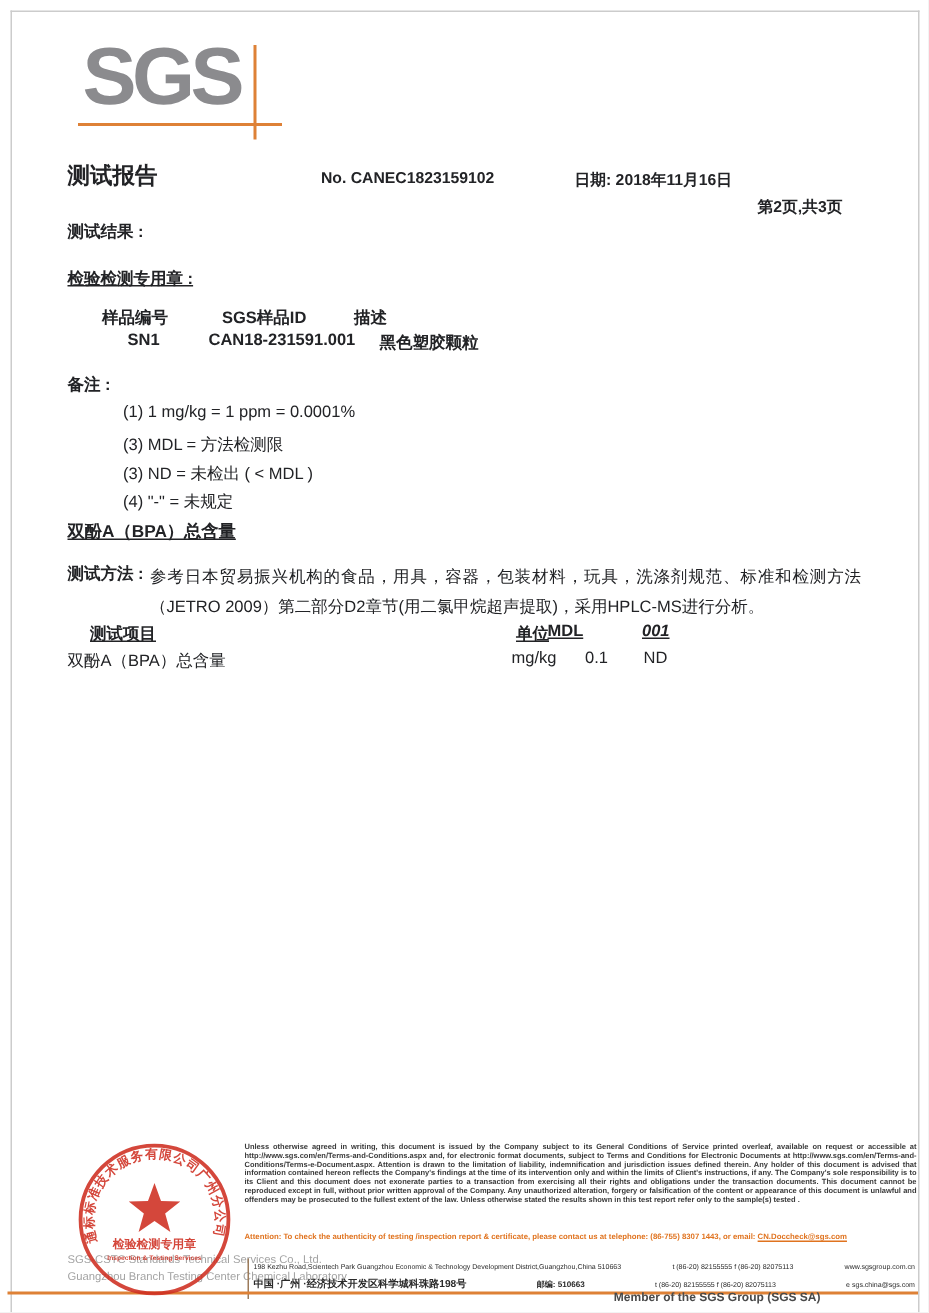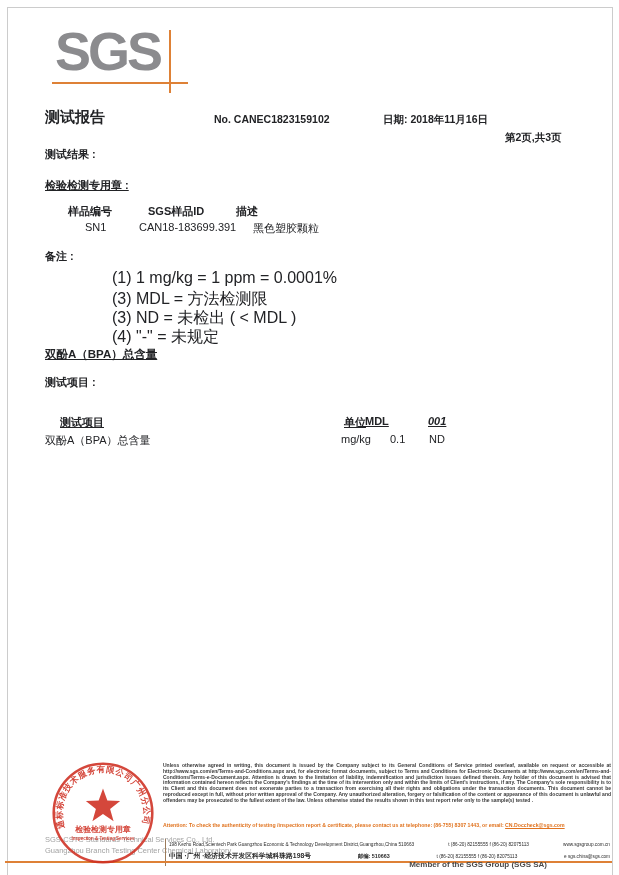--- a/index.html
+++ b/index.html
@@ -20,32 +20,32 @@
     letter-spacing:-3px; line-height:1;
   }
   .logo-hline { left:52px; top:82px; width:136px; height:2px; background:#de8136; }
   .logo-vline { left:169px; top:30px; width:2px; height:63px; background:#de8136; }
   .doc-title { left:45px; top:108px; font-size:15px; font-weight:bold; }
   .hdr { font-size:10.5px; font-weight:600; }
   .report-no { left:214px; top:113px;text-align:right; }
   .hdr-date  { left:383px; top:113px; }
   .hdr-page  { left:505px; top:131px; }
   .label { font-size:11px; font-weight:bold; }
-  .body-txt { font-size:11px; }
+  .body-txt { font-size:11px;font-weight:bold; }
   .u { text-decoration:underline; }
   .lbl-result { left:45px; top:147px; }
   .lbl-sample { left:45px; top:178px; }
   .st-h1 { left:68px;  top:204px; }
   .st-h2 { left:148px; top:204px; }
   .st-h3 { left:236px; top:204px; }
   .st-c1 { left:85px;  top:221px; }
   .st-c2 { left:139px; top:221px; }
   .st-c3 { left:253px; top:221px;text-align:center; }
   .lbl-remarks { left:45px; top:249px; }
-  .remark { left:112px; font-size:16px; }
+  .remark { left:82px; font-size:11px; }
   .rm0 { top:269px; } .rm1 { top:289px; } .rm2 { top:308px; } .rm3 { top:327px; }
   .bpa-heading { left:45px; top:347px; font-size:11.5px; font-weight:bold; text-decoration:underline; }
   .lbl-method { left:45px; top:375px; }
   .method-text { left:100px; top:375px; width:474px; font-size:11px; line-height:20px; text-align:justify; }
   .rt-h { font-size:11px; font-weight:bold; text-decoration:underline; }
   .rt-h1 { left:60px;  top:415px; }
   .rt-h2 { left:344px; top:415px; }
   .rt-h3 { left:365px; top:415px; }
   .rt-h4 { left:428px; top:415px; font-style:italic; }
   .rt-c  { font-size:11px; }
@@ -88,31 +88,32 @@
   <div class="abs hdr hdr-date cn">日期: 2018年11月16日</div>
   <div class="abs hdr hdr-page cn">第2页,共3页</div>
 
   <div class="abs label lbl-result cn">测试结果 :</div>
   <div class="abs label u lbl-sample cn">检验检测专用章 :</div>
 
   <div class="abs label st-h1 cn">样品编号</div>
   <div class="abs label st-h2 cn">SGS样品ID</div>
   <div class="abs label st-h3 cn">描述</div>
   <div class="abs body-txt st-c1 cn">SN1</div>
-  <div class="abs body-txt st-c2 cn">CAN18-183699.391</div>
+  <div class="abs body-txt st-c2 cn">CAN18-231591.001</div>
   <div class="abs body-txt st-c3 cn">黑色塑胶颗粒</div>
 
   <div class="abs label lbl-remarks cn">备注 :</div>
   <div class="abs remark rm0 cn">(1) 1 mg/kg = 1 ppm = 0.0001%</div>
   <div class="abs remark rm1 cn">(3) MDL = 方法检测限</div>
   <div class="abs remark rm2 cn">(3) ND = 未检出 ( &lt; MDL )</div>
   <div class="abs remark rm3 cn">(4) "-" = 未规定</div>
 
   <div class="abs bpa-heading cn">双酚A（BPA）总含量</div>
-  <div class="abs label lbl-method cn">测试项目 :</div>
+  <div class="abs label lbl-method cn">测试方法 :</div>
+  <div class="abs method-text cn">参考日本贸易振兴机构的食品，用具，容器，包装材料，玩具，洗涤剂规范、标准和检测方法（JETRO 2009）第二部分D2章节(用二氯甲烷超声提取)，采用HPLC-MS进行分析。</div>
 
   <div class="abs rt-h rt-h1 cn">测试项目</div>
   <div class="abs rt-h rt-h2 cn">单位</div>
   <div class="abs rt-h rt-h3 cn">MDL</div>
   <div class="abs rt-h rt-h4 cn">001</div>
   <div class="abs rt-c rt-c1 cn">双酚A（BPA）总含量</div>
   <div class="abs rt-c rt-c2 cn">mg/kg</div>
   <div class="abs rt-c rt-c3 cn">0.1</div>
   <div class="abs rt-c rt-c4 cn">ND</div>
 

